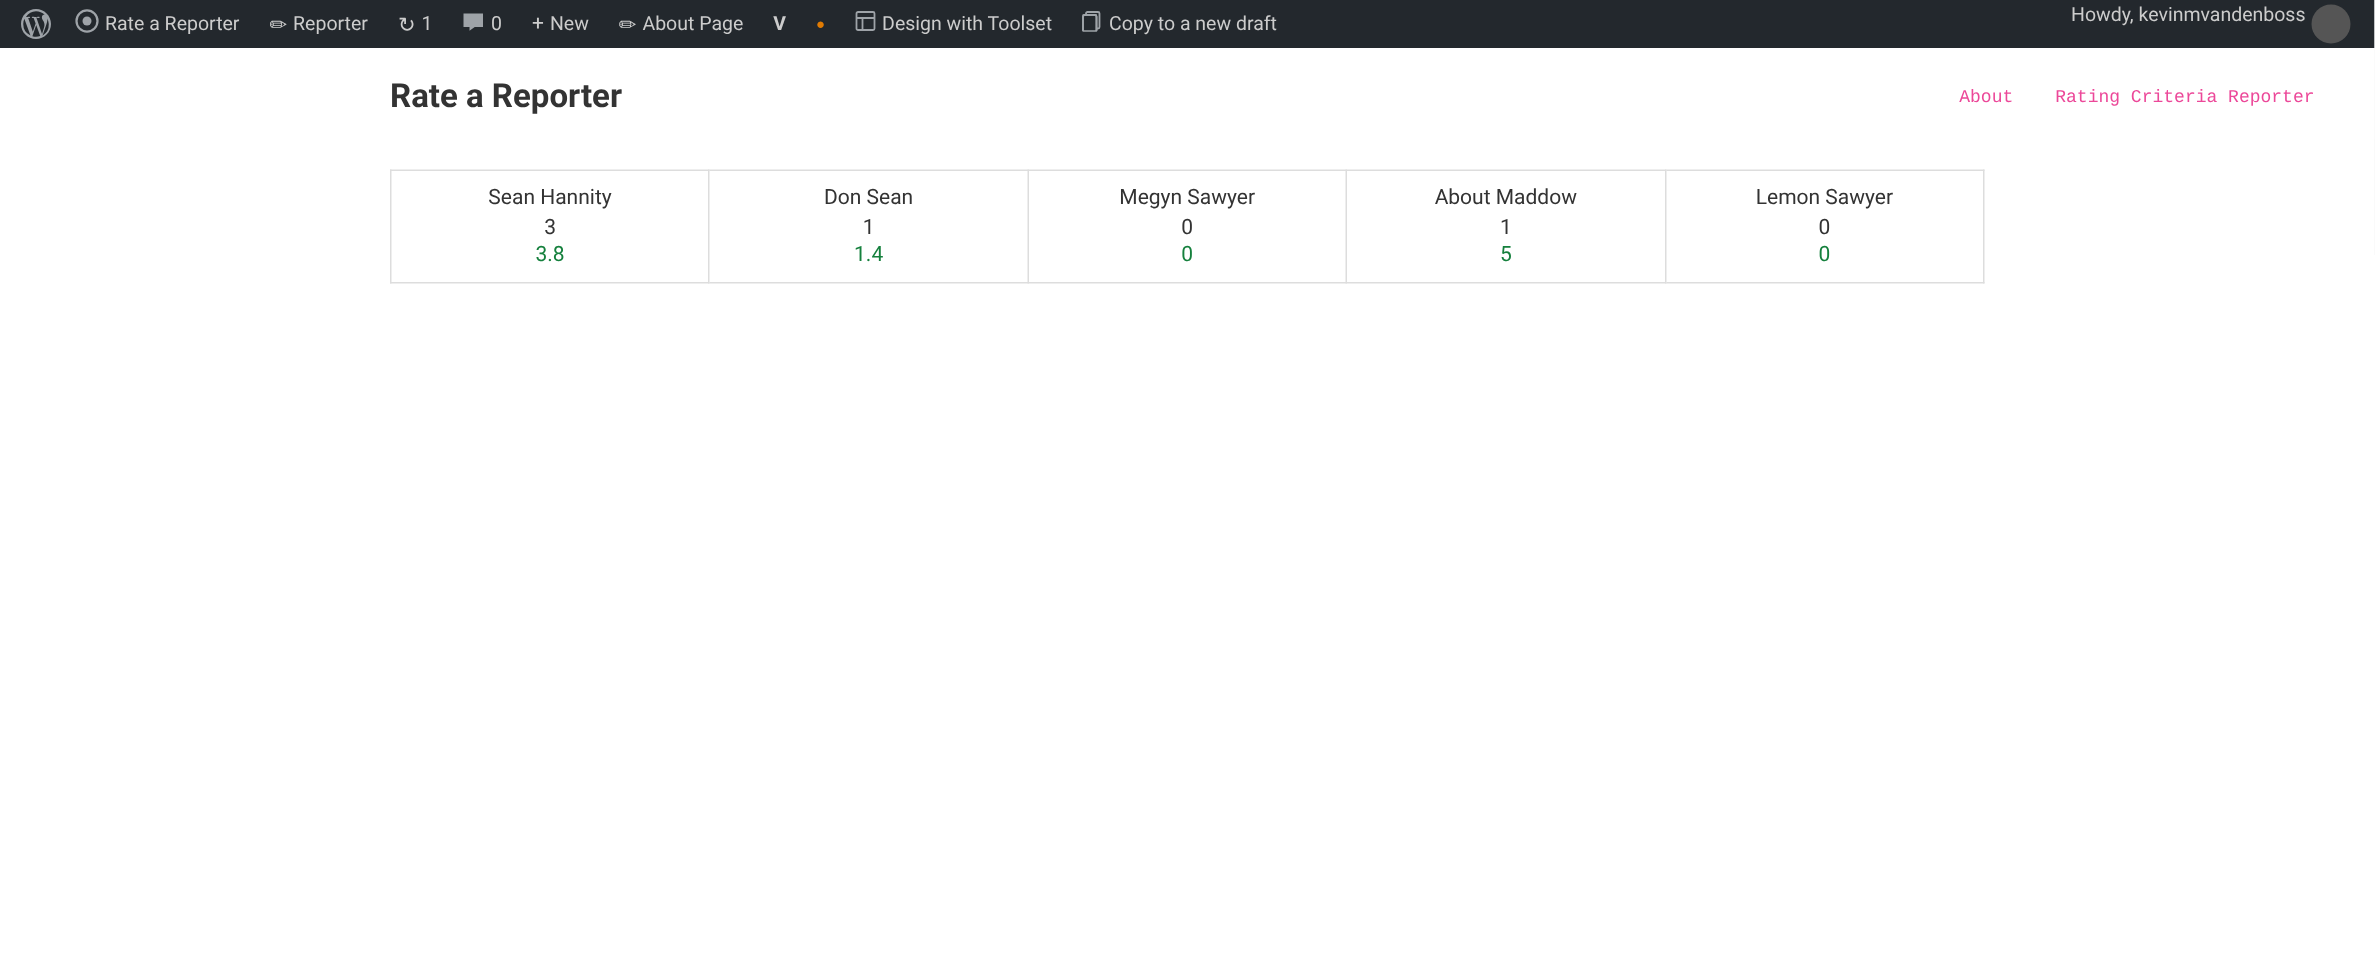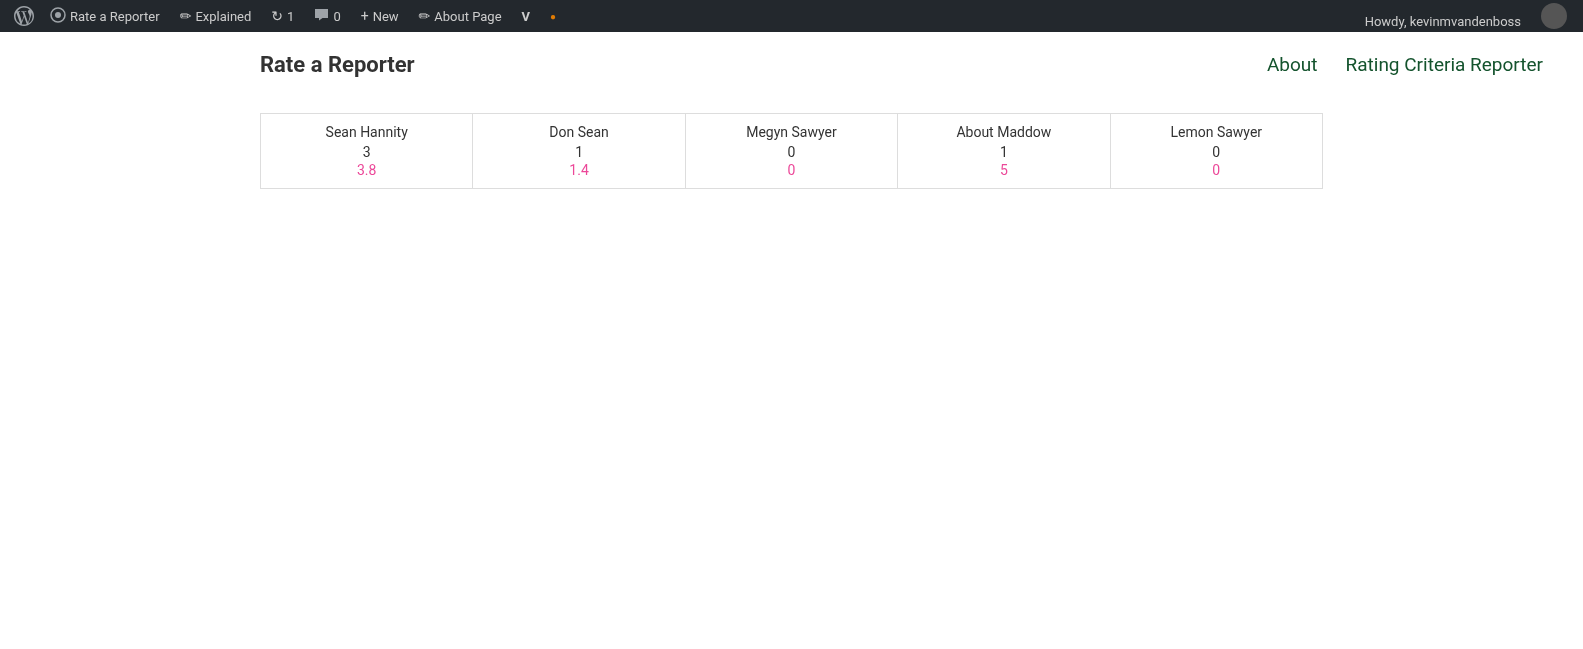--- a/index.html
+++ b/index.html
@@ -32,22 +32,22 @@
       cursor: pointer;
       white-space: nowrap;
       font-size: 13px;
     }
     .admin-bar-icon {
       font-size: 14px;
       color: #ccc;
     }
     .admin-bar-right {
       display: flex;
-      align-items: flex-end;
-      gap: 20px;
+      align-items: flex-start;
+      gap: 4px;
       color: #ccc;
       font-size: 13px;
       padding: 0 8px;
     }
     .admin-bar-avatar {
       width: 26px;
       height: 26px;
       background: #555;
       border-radius: 50%;
       display: inline-block;
@@ -81,24 +81,25 @@
       font-size: 22px;
       font-weight: bold;
       color: #333;
     }
     #site-nav {
       display: flex;
       align-items: center;
       gap: 28px;
     }
     .nav-item {
-      color: #14532d;
-      font-size: 19px;
+      color: #ec4899;
+      font-size: 12px;
       cursor: pointer;
       text-decoration: none;
+      font-family: Liberation Mono, monospace;
     }
 
     
     #table-container {
       padding: 20px 260px 40px 260px;
     }
     .reporter-table {
       width: 100%;
       border-collapse: collapse;
       border: 1px solid #ddd;
@@ -120,21 +121,21 @@
       margin-bottom: 4px;
     }
     .reporter-count {
       font-size: 14px;
       color: #333;
       display: block;
       margin-bottom: 2px;
     }
     .reporter-rating {
       font-size: 14px;
-      color: #ec4899;
+      color: #15803d;
       display: block;
     }
   </style>
 </head>
 <body>
 
 <div id="admin-bar">
   <div class="admin-bar-left">
     <div class="wp-logo">
       <svg width="20" height="20" viewBox="0 0 20 20" fill="#9ea3a8">
@@ -147,21 +148,21 @@
         <svg width="16" height="16" viewBox="0 0 16 16" fill="#9ea3a8">
             <circle cx="8" cy="8" r="7" stroke="#9ea3a8" stroke-width="1.5" fill="none"></circle>
             <circle cx="8" cy="8" r="3" fill="#9ea3a8"></circle>
           </svg>
       </span>
       <span>Rate a Reporter</span>
     </div>
 
     <div class="admin-bar-item">
       <span class="admin-bar-icon">✏</span>
-      <span>Explained</span>
+      <span>Reporter</span>
     </div>
 
     <div class="admin-bar-item">
       <span class="admin-bar-icon">↻</span>
       <span>1</span>
     </div>
 
     <div class="admin-bar-item">
       <span class="admin-bar-icon">
         <svg width="15" height="13" viewBox="0 0 15 13" fill="#9ea3a8">
@@ -182,21 +183,41 @@
     </div>
 
     <div class="admin-bar-item">
       <span class="admin-bar-icon" style="font-weight:bold; font-size:13px;">V</span>
     </div>
 
     <div class="admin-bar-item">
       <span class="admin-bar-icon" style="font-size:10px; color:#e07b03;">●</span>
     </div>
 
-
+    <div class="admin-bar-item">
+      <span class="admin-bar-icon">
+        <svg width="14" height="14" viewBox="0 0 14 14" fill="none" stroke="#9ea3a8" stroke-width="1.2">
+            <rect x="1" y="1" width="12" height="12" rx="1"></rect>
+            <line x1="1" y1="5" x2="13" y2="5"></line>
+            <line x1="5" y1="5" x2="5" y2="13"></line>
+          </svg>
+      </span>
+      <span>Design with Toolset</span>
+    </div>
+
+    <div class="admin-bar-item">
+      <span class="admin-bar-icon">
+        <svg width="14" height="14" viewBox="0 0 14 14" fill="none" stroke="#9ea3a8" stroke-width="1.2">
+            <rect x="3" y="1" width="9" height="11" rx="1"></rect>
+            <rect x="1" y="3" width="9" height="11" rx="1" fill="#23282d"></rect>
+            <rect x="1" y="3" width="9" height="11" rx="1"></rect>
+          </svg>
+      </span>
+      <span>Copy to a new draft</span>
+    </div>
   </div>
 
   <div class="admin-bar-right">
     <span>Howdy, kevinmvandenboss</span>
     <div class="admin-bar-avatar"></div>
   </div>
 </div>
 
 <div id="page-content">
 

